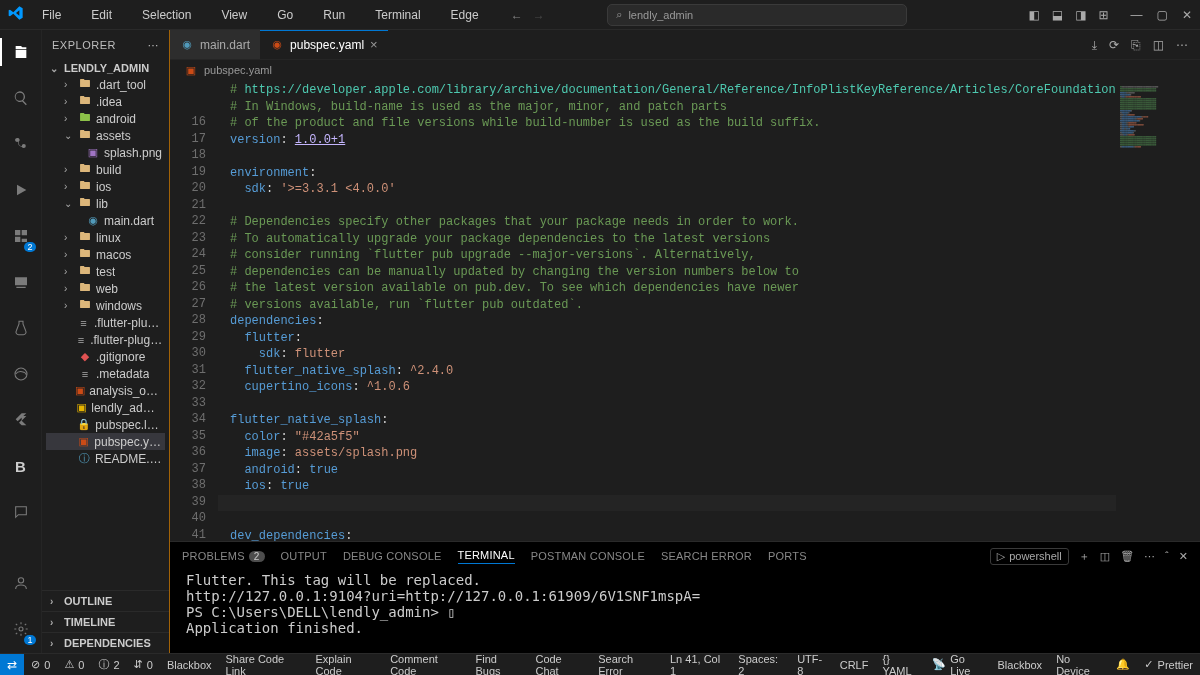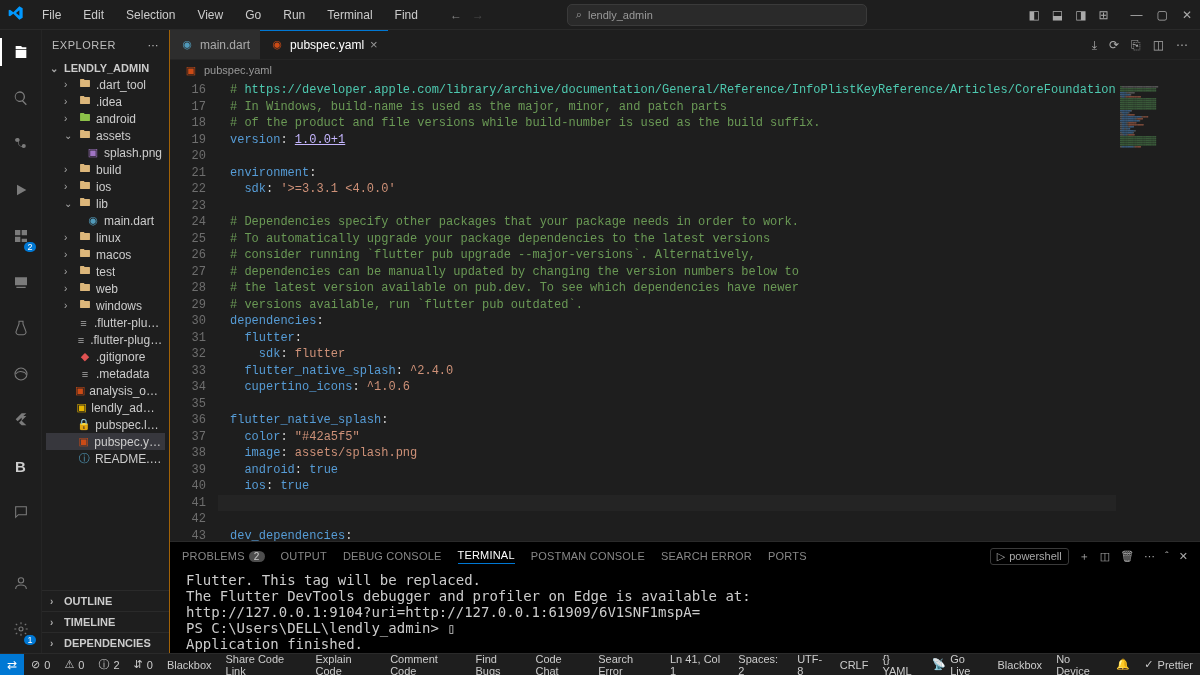--- a/index.html
+++ b/index.html
@@ -17,21 +17,21 @@
 .titlebar {
   height: 30px;
   background: #1e1e1e;
   display: flex;
   align-items: center;
   padding: 0 8px;
   gap: 4px;
   border-bottom: 1px solid #2a2a2a;
 }
 .titlebar .vscode-icon { color: #0098ff; font-size: 14px; margin-right: 6px; }
-.menubar { display: flex; gap: 6px; }
+.menubar { display: flex; gap: 14px; }
 .menubar span { padding: 4px 8px; cursor: pointer; font-size: 12px; }
 .nav-arrows { display: flex; gap: 10px; margin-left: 20px; color: #888; }
 .nav-arrows span { cursor: pointer; }
 .search-bar {
   flex: 0 0 300px;
   margin: 0 auto;
   background: #2a2a2a;
   border: 1px solid #3a3a3a;
   border-radius: 5px;
   height: 22px;
@@ -95,21 +95,21 @@
 
 .editor-group { flex:1; display:flex; flex-direction:column; overflow:hidden; position:relative;}
 .tabs { height: 30px; background:#1e1e1e; display:flex; align-items:stretch; border-bottom:1px solid #252525;}
 .tab { display:flex; align-items:center; gap:6px; padding:0 10px; font-size:12px; background:#2d2d2d; color:#aaa; cursor:pointer; position:relative;}
 .tab.active { background:#1e1e1e; color:#fff;}
 .tab.active::after { content:''; position:absolute; top:0; left:0; right:0; height:1px; background:#0078d4;}
 .tab .tab-close { color:#999; font-size:13px; cursor:pointer;}
 .tab-actions { margin-left:auto; display:flex; gap:12px; align-items:center; padding:0 12px; color:#aaa;}
 .breadcrumb { height:20px; display:flex; align-items:center; padding:0 14px; font-size:11px; color:#999; gap:6px; background:#1e1e1e;}
 .editor { flex:1; display:flex; font-family: Consolas, 'Courier New', monospace; font-size:12px; overflow:hidden; position:relative;}
-.gutter { background:#1e1e1e; color:#6e6e6e; padding:2px 12px 2px 0; text-align:right; user-select:none; width:48px;}
+.gutter { background:#1e1e1e; color:#6e6e6e; padding:2px 12px 2px 0; text-align:right; user-select:none; width:48px;margin-top:32px;}
 .gutter div { height:16.5px; line-height:16.5px; }
 .code { flex:1; padding:2px 0; overflow:hidden; white-space:pre; line-height:16.5px; color:#d4d4d4;}
 .code-line { height:16.5px; padding-left:12px; }
 .cl.cur { background:#2a2a2a80; }
 .tok-c { color:#6a9955; }
 .tok-k { color:#569cd6; }
 .tok-s { color:#ce9178; }
 .tok-n { color:#c4b5fd;text-decoration:underline; }
 .tok-u { color:#4ec9b0; text-decoration:none; }
 .minimap { width:84px; background:#1e1e1e; position:relative; overflow:hidden; font-size:2px; line-height:2px; letter-spacing:-0.3px; color:#555; padding:6px 4px;}
@@ -143,21 +143,21 @@
       </svg>
   </span>
   <div class="menubar" id="menubar">
       <span>File</span>
       <span>Edit</span>
       <span>Selection</span>
       <span>View</span>
       <span>Go</span>
       <span>Run</span>
       <span>Terminal</span>
-      <span>Find</span>
+      <span>Edge</span>
     </div>
   <div class="nav-arrows">
     <span>←</span>
     <span style="opacity:.4">→</span>
   </div>
   <div class="search-bar">
     <span>⌕</span>
     <span>lendly_admin</span>
   </div>
   <div class="title-actions">
@@ -499,21 +499,20 @@
           <span>＋</span>
           <span>◫</span>
           <span>🗑</span>
           <span>⋯</span>
           <span>ˆ</span>
           <span>✕</span>
         </div>
       </div>
       <div class="panel-body" id="pbody">
           <div class="pline">Flutter. This tag will be replaced.</div>
-          <div class="pline">The Flutter DevTools debugger and profiler on Edge is available at:</div>
           <div class="pline">http://127.0.0.1:9104?uri=http://127.0.0.1:61909/6V1SNF1mspA=</div>
           <div class="pline">PS C:\Users\DELL\lendly_admin&gt; ▯</div>
           <div class="pline">Application finished.</div>
         </div>
     </div>
   </div>
 </div>
 
 <div class="statusbar">
   <div class="sb-remote">⇄</div>

